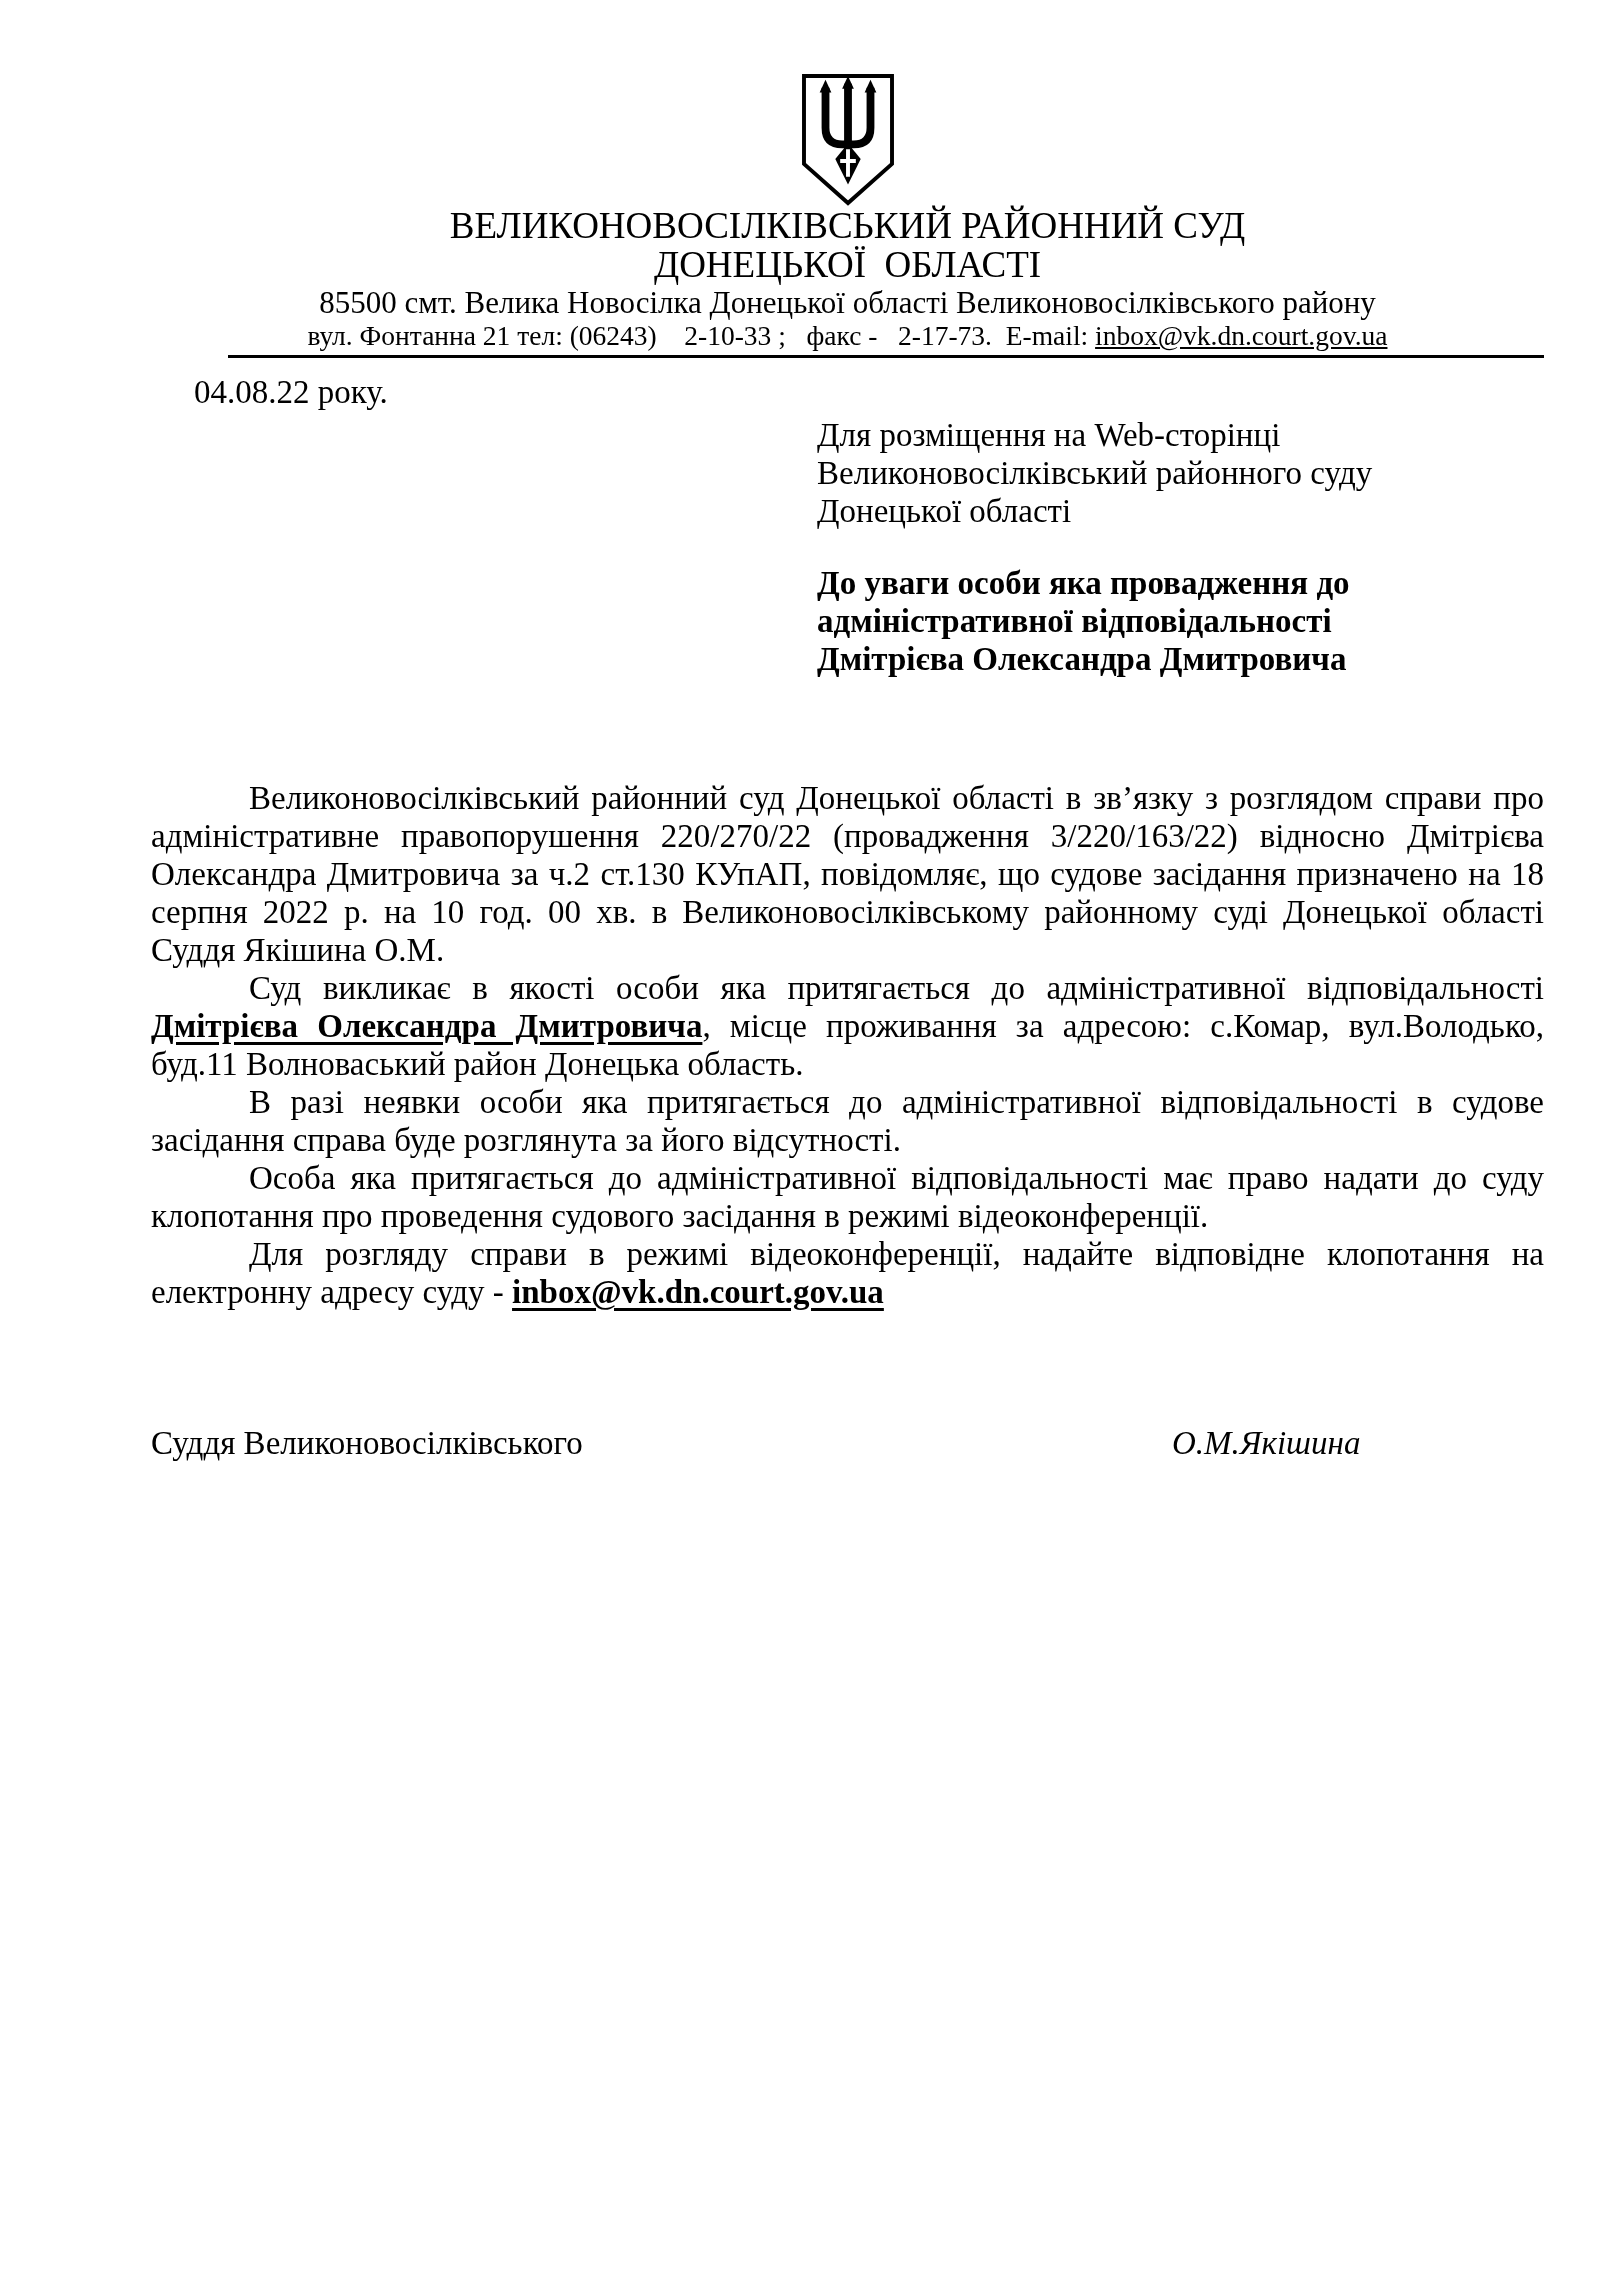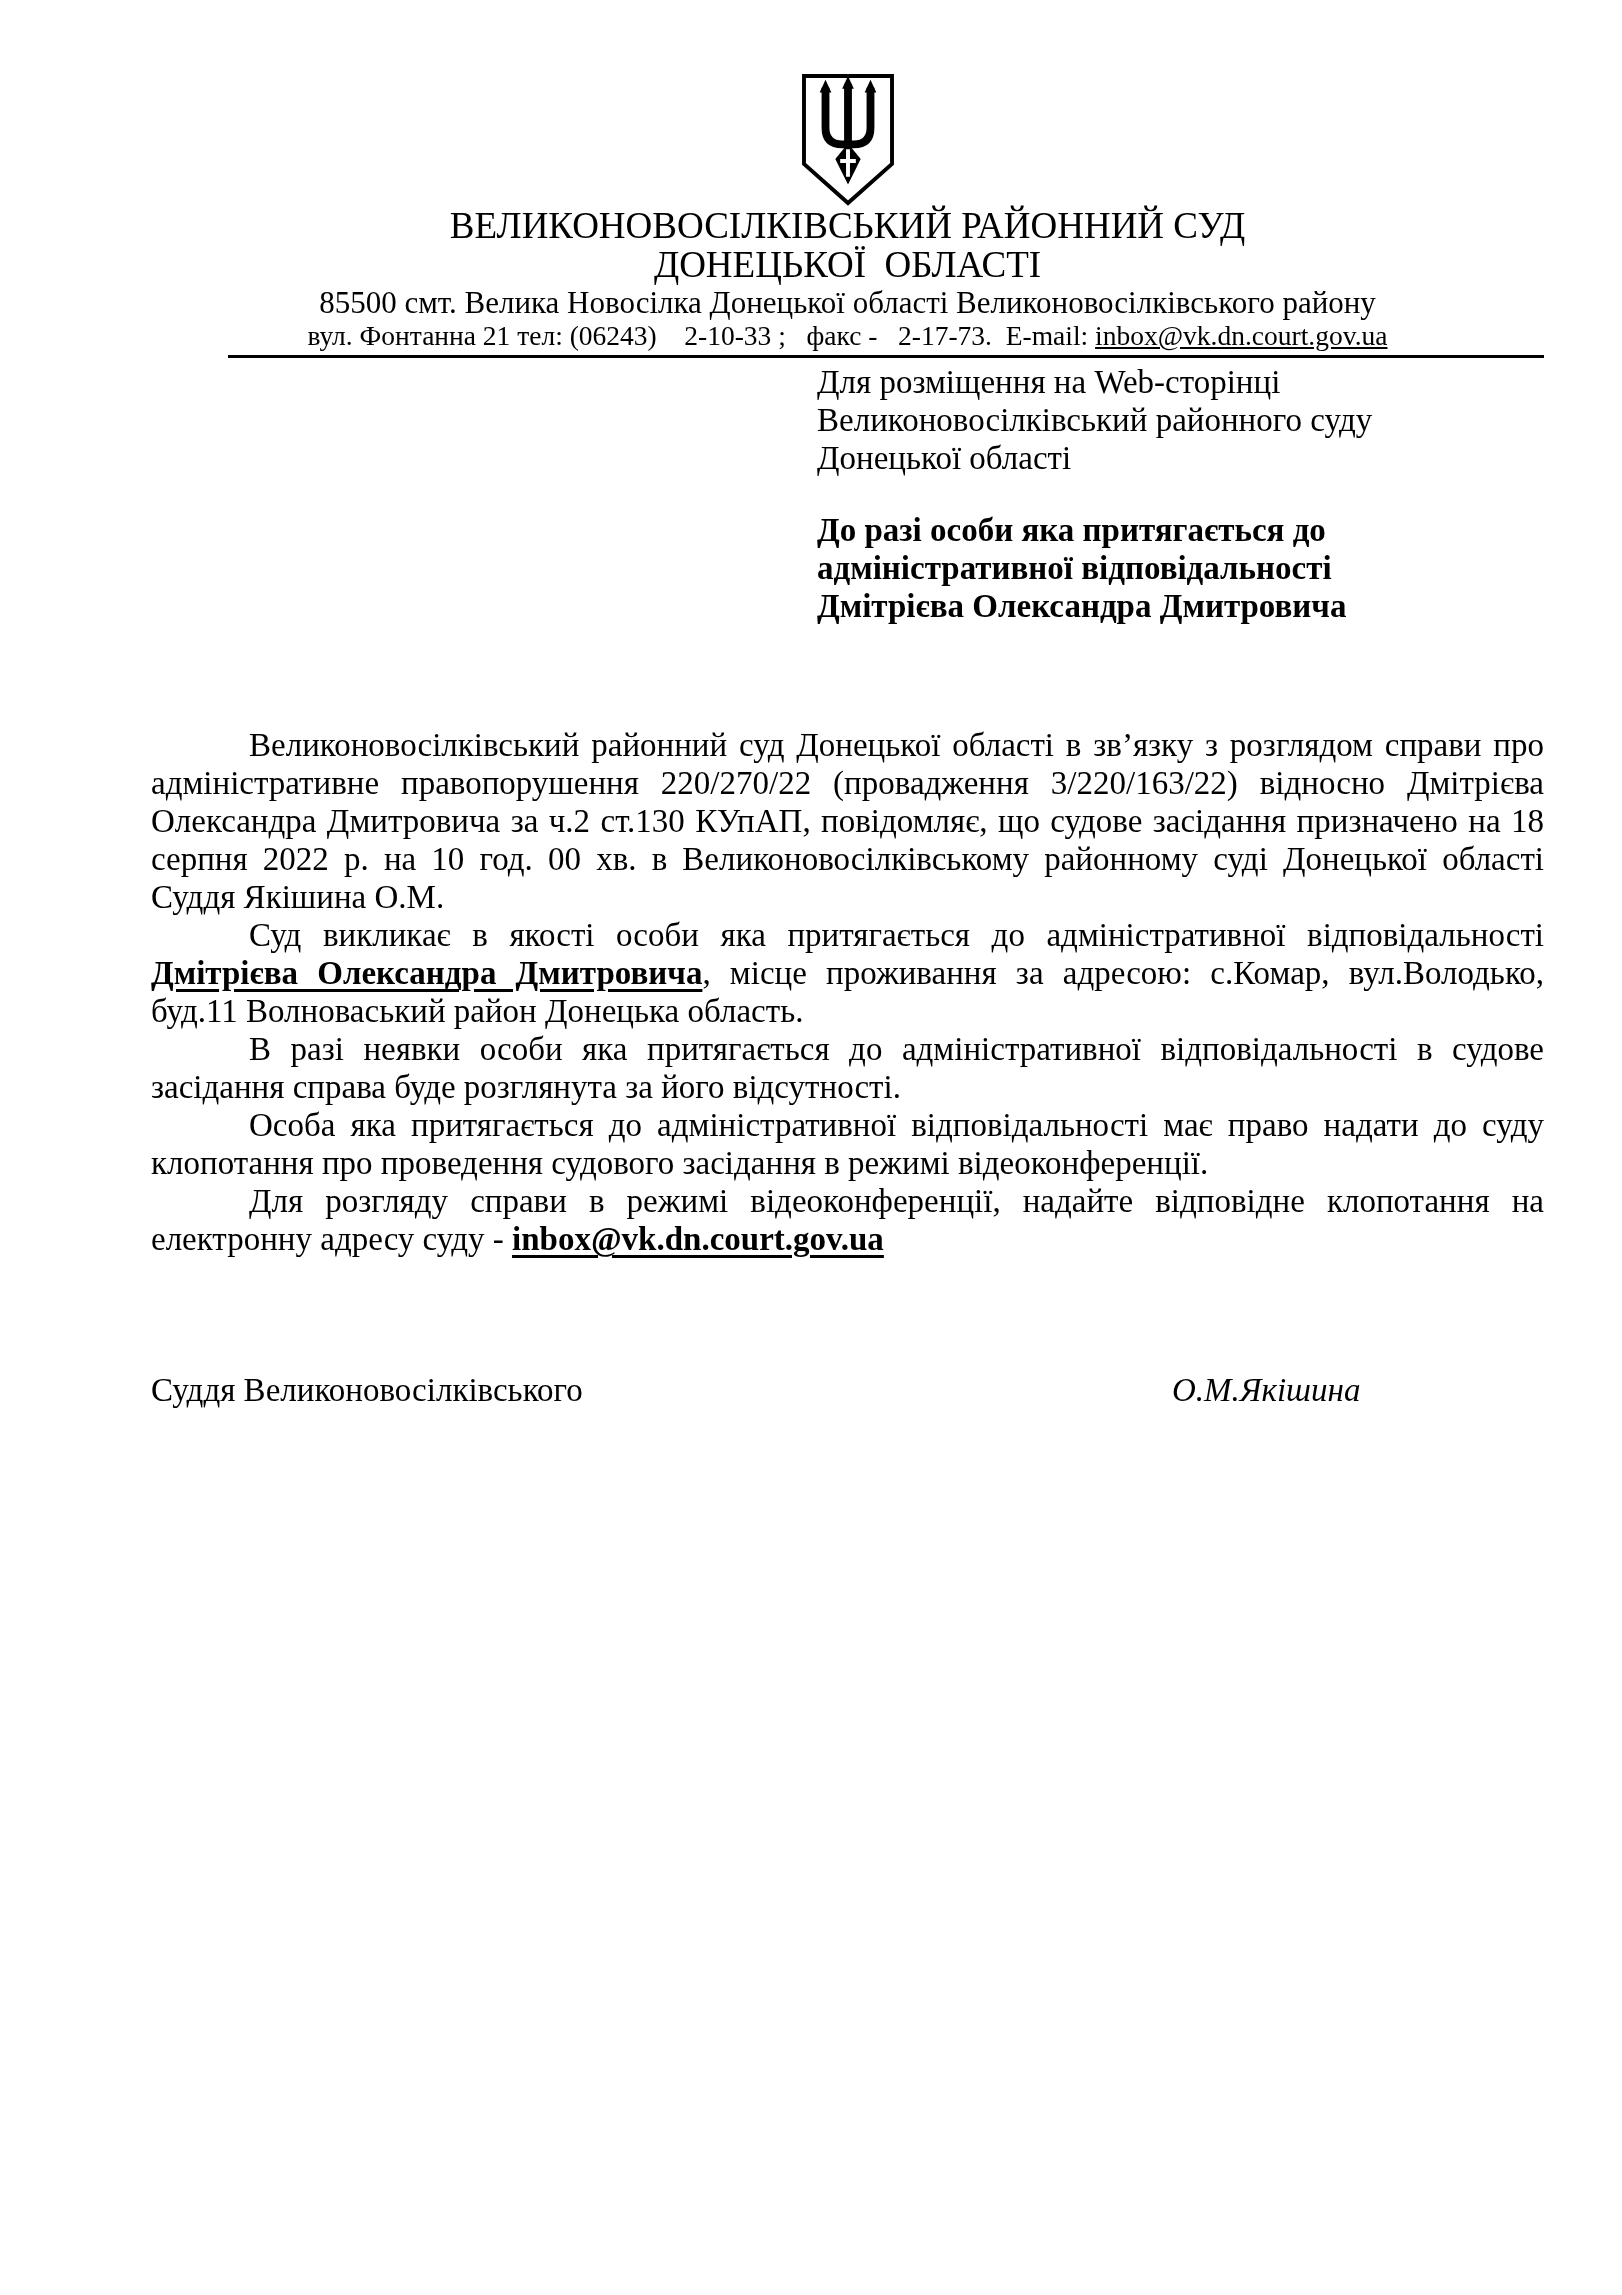--- a/index.html
+++ b/index.html
@@ -103,29 +103,30 @@
         <path d="M50 78 V106 M42 90 H58" stroke="#ffffff" stroke-width="4" fill="none"></path>
       </svg>
     </div>
     <div class="court-title">ВЕЛИКОНОВОСІЛКІВСЬКИЙ РАЙОННИЙ СУД</div>
     <div class="court-title pre">ДОНЕЦЬКОЇ  ОБЛАСТІ</div>
     <div class="addr1">85500 смт. Велика Новосілка Донецької області Великоновосілківського району</div>
     <div class="addr2"><span class="pre">вул. Фонтанна 21 тел: (06243)    2-10-33 ;   факс -   2-17-73.  E-mail: </span><a href="#" class="email">inbox@vk.dn.court.gov.ua</a></div>
     <hr class="head-rule">
   </header>
 
+  <div class="date-line">04.08.22 року.</div>
 
   <div class="right-block first">
     <div>Для розміщення на Web-сторінці</div>
     <div>Великоновосілківський районного суду</div>
     <div>Донецької області</div>
   </div>
 
   <div class="right-block attention">
-    <div>До разі особи яка притягається до</div>
+    <div>До уваги особи яка провадження до</div>
     <div>адміністративної відповідальності</div>
     <div>Дмітрієва Олександра Дмитровича</div>
   </div>
 
   <div class="body-text">
     <p>Великоновосілківський районний суд Донецької області в зв’язку з розглядом справи про адміністративне правопорушення 220/270/22 (провадження 3/220/163/22) відносно Дмітрієва Олександра Дмитровича за ч.2 ст.130 КУпАП, повідомляє, що судове засідання призначено на 18 серпня 2022 р. на 10 год. 00 хв. в Великоновосілківському районному суді Донецької області Суддя Якішина О.М.</p>
     <p><span>Суд викликає в якості особи яка притягається до адміністративної відповідальності </span><span class="bold-underline">Дмітрієва Олександра Дмитровича</span><span>, місце проживання за адресою: с.Комар, вул.Володько, буд.11 Волноваський район Донецька область.</span></p>
     <p>В разі неявки особи яка притягається до адміністративної відповідальності в судове засідання справа буде розглянута за його відсутності.</p>
     <p>Особа яка притягається до адміністративної відповідальності має право надати до суду клопотання про проведення судового засідання в режимі відеоконференції.</p>
     <p><span>Для розгляду справи в режимі відеоконференції, надайте відповідне клопотання на електронну адресу суду - </span><a href="#" class="bold-underline">inbox@vk.dn.court.gov.ua</a></p>

